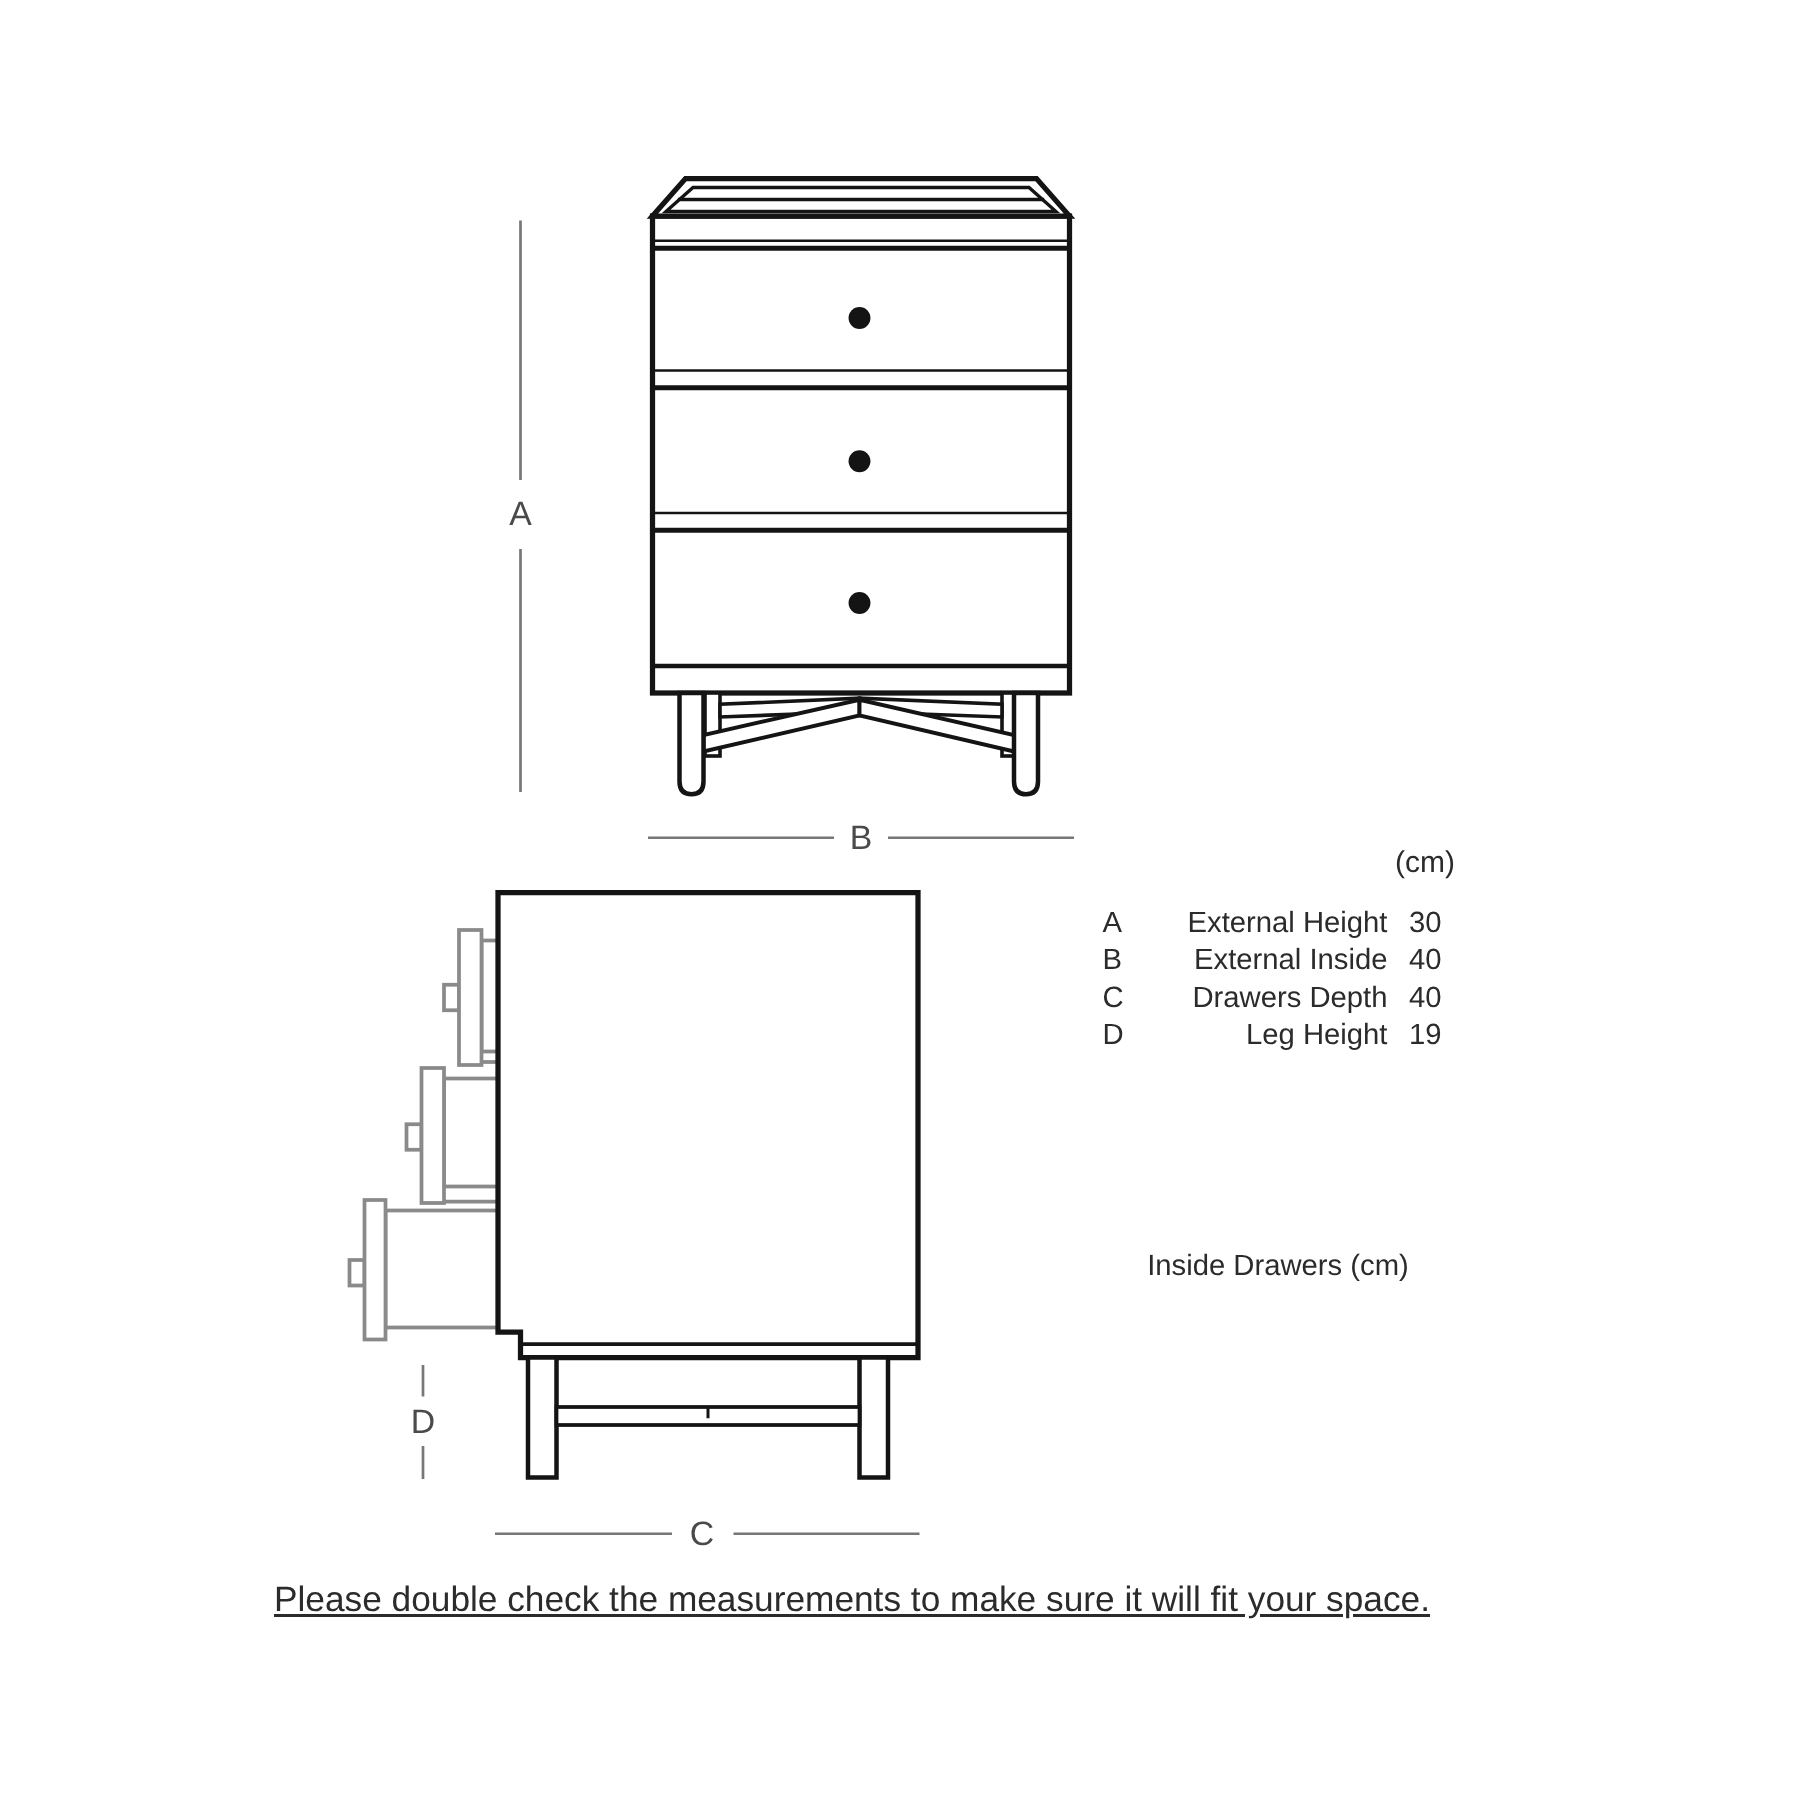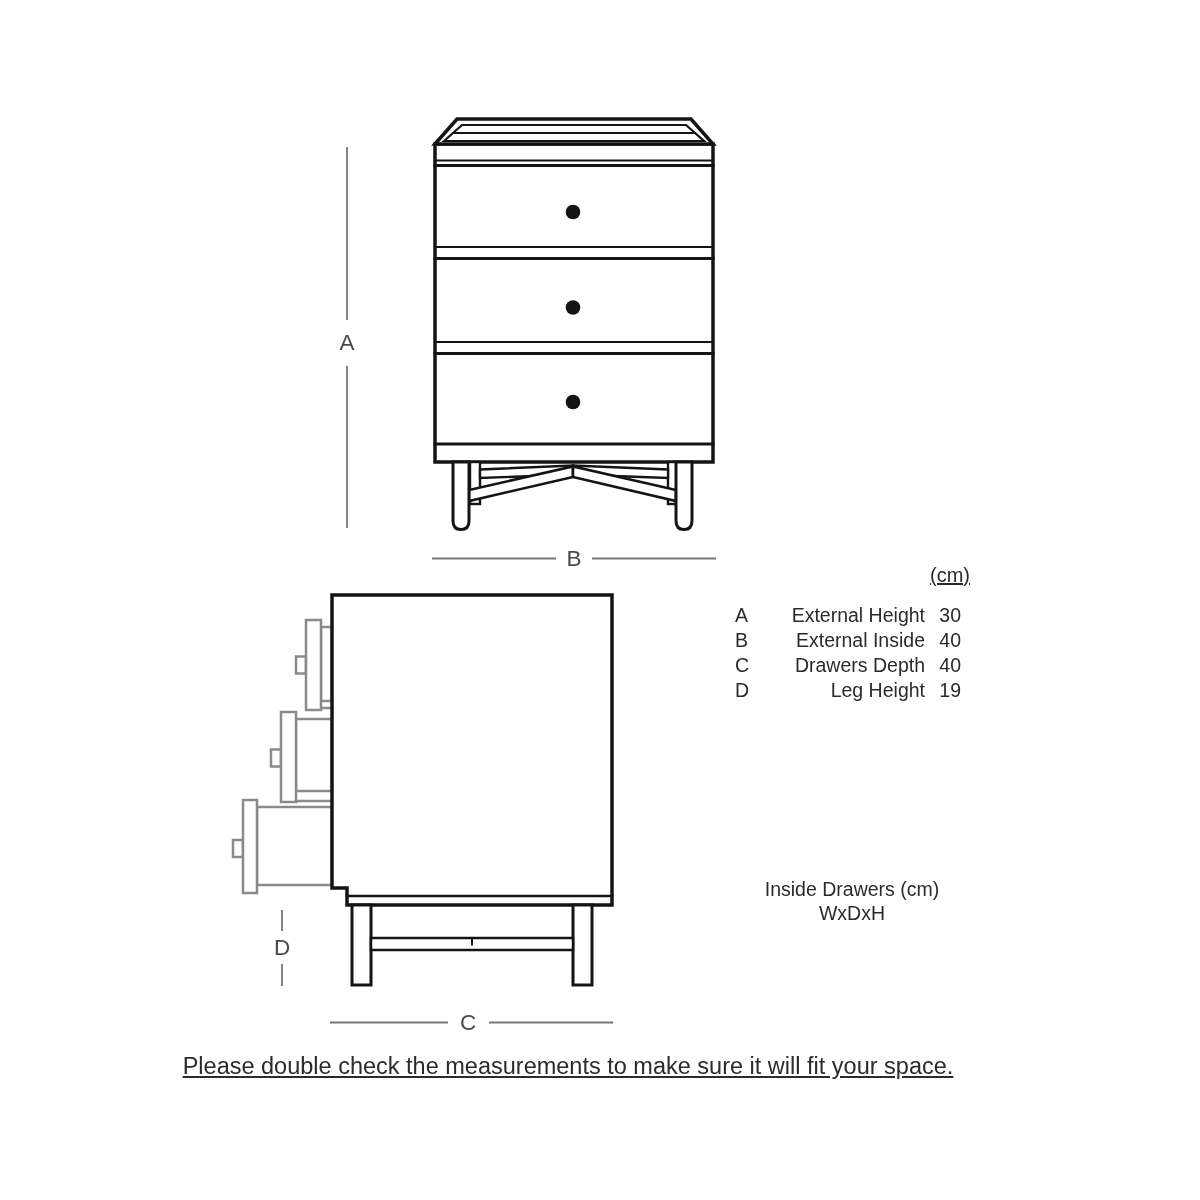--- a/index.html
+++ b/index.html
@@ -24,21 +24,21 @@
   .knob{fill:var(--c-outline);stroke:none;}
   .grey{stroke:var(--c-drawer);fill:none;}
   .grey-f{stroke:var(--c-drawer);fill:#ffffff;}
   .dim{stroke:var(--c-dim);fill:none;}
   
   .dim-label{
     width:30px;text-align:center;font-size:22.5px;line-height:26px;
     color:var(--c-dimlabel);
   }
   .unit-label{
-    width:120px;text-align:right;font-size:20px;line-height:24px;color:var(--c-text);text-decoration:underline;
+    width:120px;text-align:right;font-size:20px;line-height:24px;color:var(--c-text);
   }
   .meas-table{width:226px;font-size:19.5px;line-height:25px;color:var(--c-text);}
   .meas-row{display:flex;}
   .meas-key{width:38px;flex:none;}
   .meas-name{flex:1;text-align:right;}
   .meas-val{width:36px;flex:none;text-align:right;}
   .inside-block{width:250px;text-align:center;font-size:19.5px;line-height:23.5px;color:var(--c-text);}
   .note{width:800px;text-align:center;font-size:23.5px;line-height:28px;color:var(--c-text);text-decoration:underline;}
 </style>
 </head>
@@ -154,18 +154,17 @@
     <span class="meas-name">Drawers Depth</span>
     <span class="meas-val">40</span>
   </div>
   <div class="meas-row">
     <span class="meas-key">D</span>
     <span class="meas-name">Leg Height</span>
     <span class="meas-val">19</span>
   </div>
 </div>
 
-<div class="abs inside-block" style="left:727px;top:833px;margin-top:45px;">
+<div class="abs inside-block" style="left:727px;top:833px;">
   <div>Inside Drawers (cm)</div>
-  <div>WxDxH</div>
 </div>
 
 <div class="abs note" style="left:168px;top:1052px;">Please double check the measurements to make sure it will fit your space.</div>
 
 </body></html>

